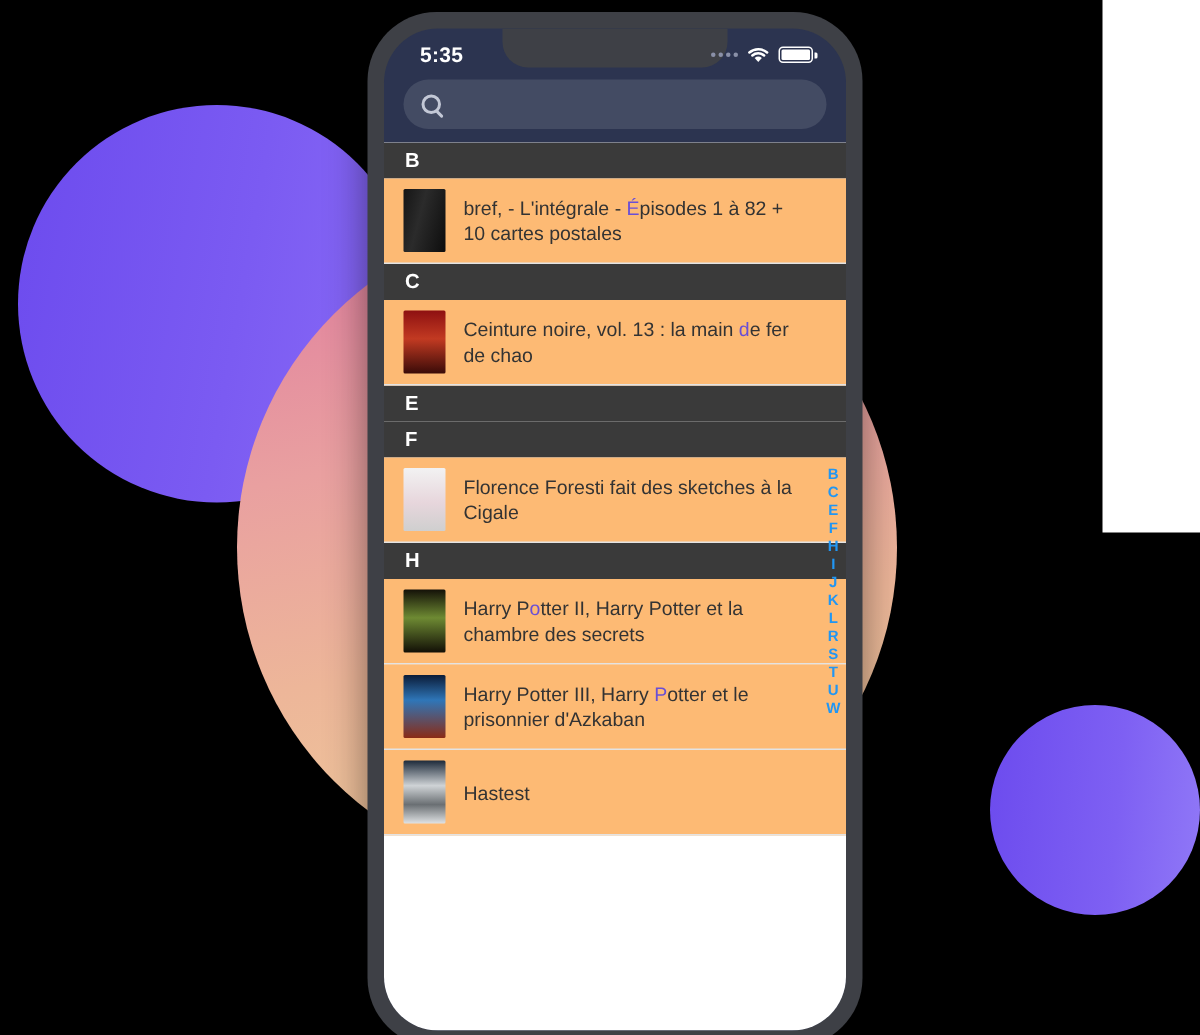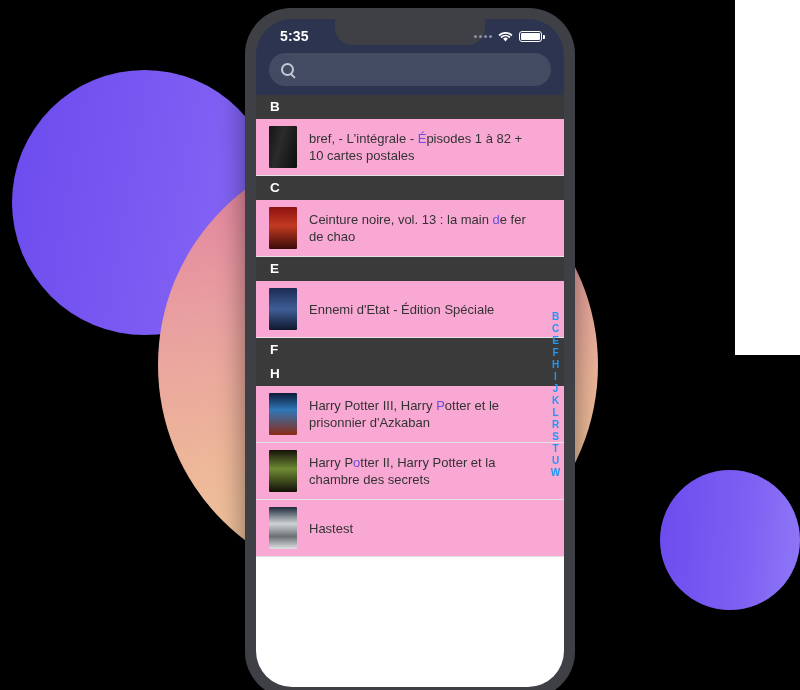--- a/index.html
+++ b/index.html
@@ -111,21 +111,21 @@
   #search-input::placeholder { color:#9AA1B5; }
 
   
   #list-area { position: relative; flex: 1 1 auto; background:#fff; overflow:hidden; }
   .section-header {
     background:#3A3A3A; color:#fff; font-size:13.5px; font-weight:bold;
     padding: 5px 13px 5px 14px; height: 24px; line-height: 14px;
   }
   .list-row {
     display:flex; align-items:center; gap:12px;
-    background:#f9a8d4; padding: 7px 14px 7px 13px;
+    background:#fdba74; padding: 7px 14px 7px 13px;
     border-bottom: 1px solid #E3E3E3;
     min-height: 52px; position: relative;
   }
   .thumb {
     flex: 0 0 auto; width: 28px; height: 42px;
     background:#1a1a1a; border-radius:1px; overflow:hidden;
     display:flex; align-items:center; justify-content:center;
     background-size: cover; background-position:center;
   }
   .row-title {
@@ -198,33 +198,33 @@
             <div class="list-row">
               <div class="thumb" style="background: linear-gradient(105deg, rgb(21, 21, 21) 0%, rgb(43, 43, 43) 40%, rgb(13, 13, 13) 100%);"></div>
               <div class="row-title"><span>bref, - L'intégrale - </span><span class="tinted">É</span><span>pisodes 1 à 82 + 10 cartes postales</span></div>
             </div>
             <div class="section-header">C</div>
             <div class="list-row">
               <div class="thumb" style="background: linear-gradient(rgb(142, 17, 17) 0%, rgb(194, 58, 34) 45%, rgb(58, 11, 8) 100%);"></div>
               <div class="row-title"><span>Ceinture noire, vol. 13 : la main </span><span class="tinted">d</span><span>e fer de chao</span></div>
             </div>
             <div class="section-header">E</div>
-            <div class="list-row">
-              <div class="thumb" style="background: linear-gradient(rgb(27, 42, 82) 0%, rgb(63, 94, 150) 50%, rgb(16, 24, 46) 100%);"></div>
-              <div class="row-title"><span>Ennemi d'Etat - Édition Spéciale</span><span class="tinted"></span><span></span></div>
-            </div>
             <div class="section-header">F</div>
+            <div class="list-row">
+              <div class="thumb" style="background: linear-gradient(rgb(242, 242, 242) 0%, rgb(231, 214, 220) 55%, rgb(207, 207, 207) 100%);"></div>
+              <div class="row-title"><span>Florence Foresti fait des sketches à la Cigale</span><span class="tinted"></span><span></span></div>
+            </div>
             <div class="section-header">H</div>
+            <div class="list-row">
+              <div class="thumb" style="background: linear-gradient(rgb(20, 17, 8) 0%, rgb(110, 138, 51) 45%, rgb(18, 15, 6) 100%);"></div>
+              <div class="row-title"><span>Harry P</span><span class="tinted">o</span><span>tter II, Harry Potter et la chambre des secrets</span></div>
+            </div>
             <div class="list-row">
               <div class="thumb" style="background: linear-gradient(rgb(11, 28, 56) 0%, rgb(47, 118, 184) 40%, rgb(138, 43, 22) 100%);"></div>
               <div class="row-title"><span>Harry Potter III, Harry </span><span class="tinted">P</span><span>otter et le prisonnier d'Azkaban</span></div>
-            </div>
-            <div class="list-row">
-              <div class="thumb" style="background: linear-gradient(rgb(20, 17, 8) 0%, rgb(110, 138, 51) 45%, rgb(18, 15, 6) 100%);"></div>
-              <div class="row-title"><span>Harry P</span><span class="tinted">o</span><span>tter II, Harry Potter et la chambre des secrets</span></div>
             </div>
             <div class="list-row">
               <div class="thumb" style="background: linear-gradient(rgb(29, 42, 58) 0%, rgb(207, 211, 214) 40%, rgb(106, 111, 115) 70%, rgb(223, 226, 228) 100%);"></div>
               <div class="row-title"><span>Hastest</span><span class="tinted"></span><span></span></div>
             </div>
           </div>
         <div id="alpha-index">
             <span>B</span>
             <span>C</span>
             <span>E</span>

